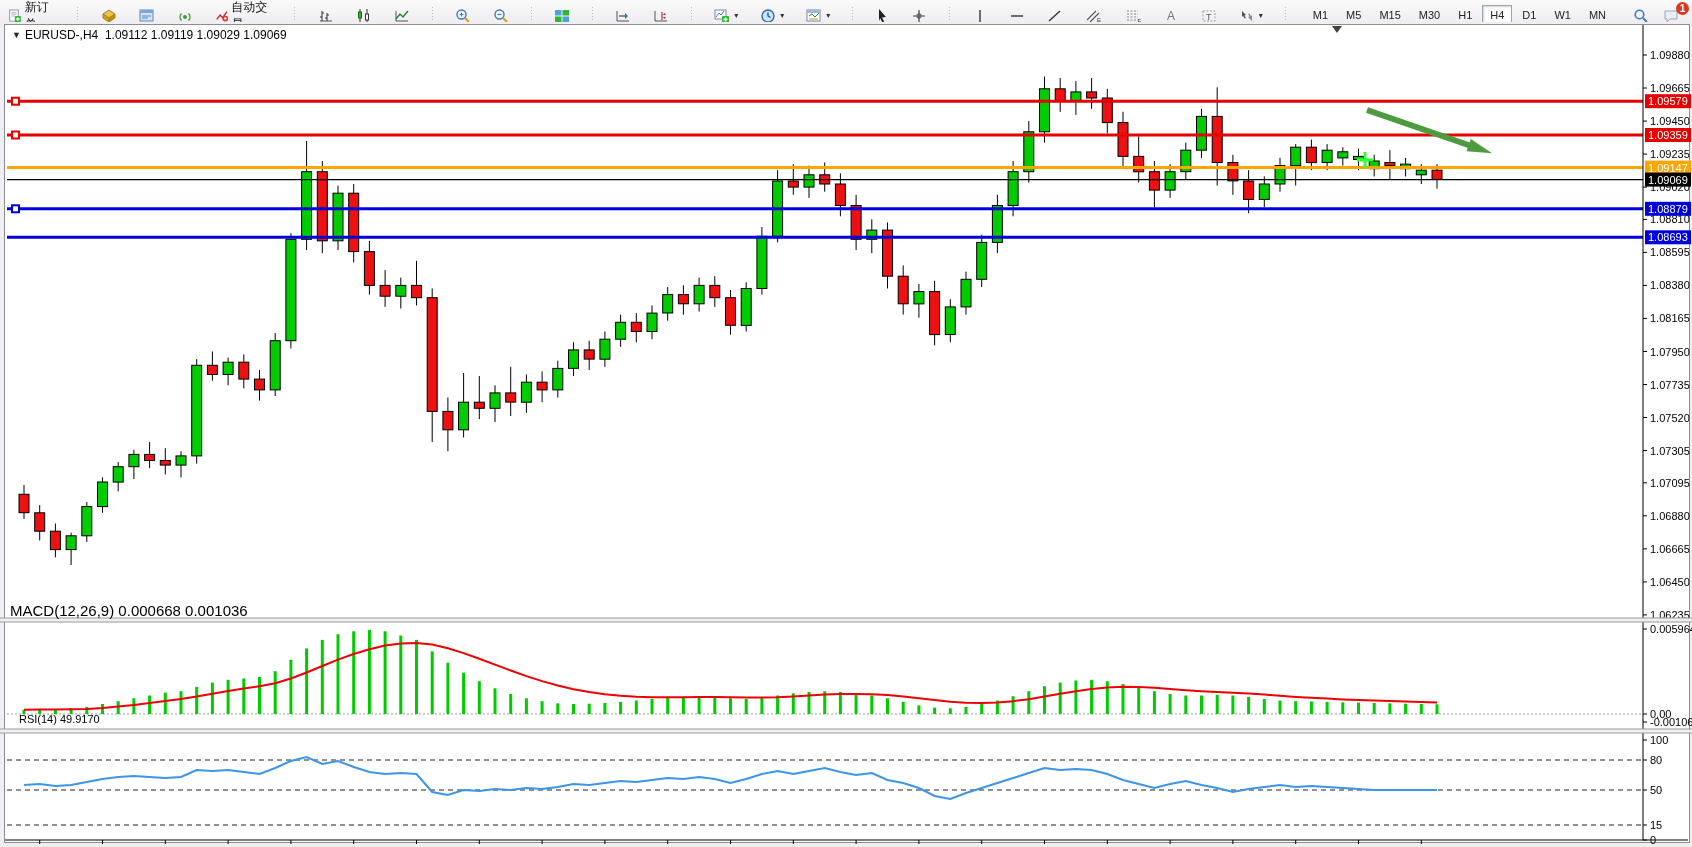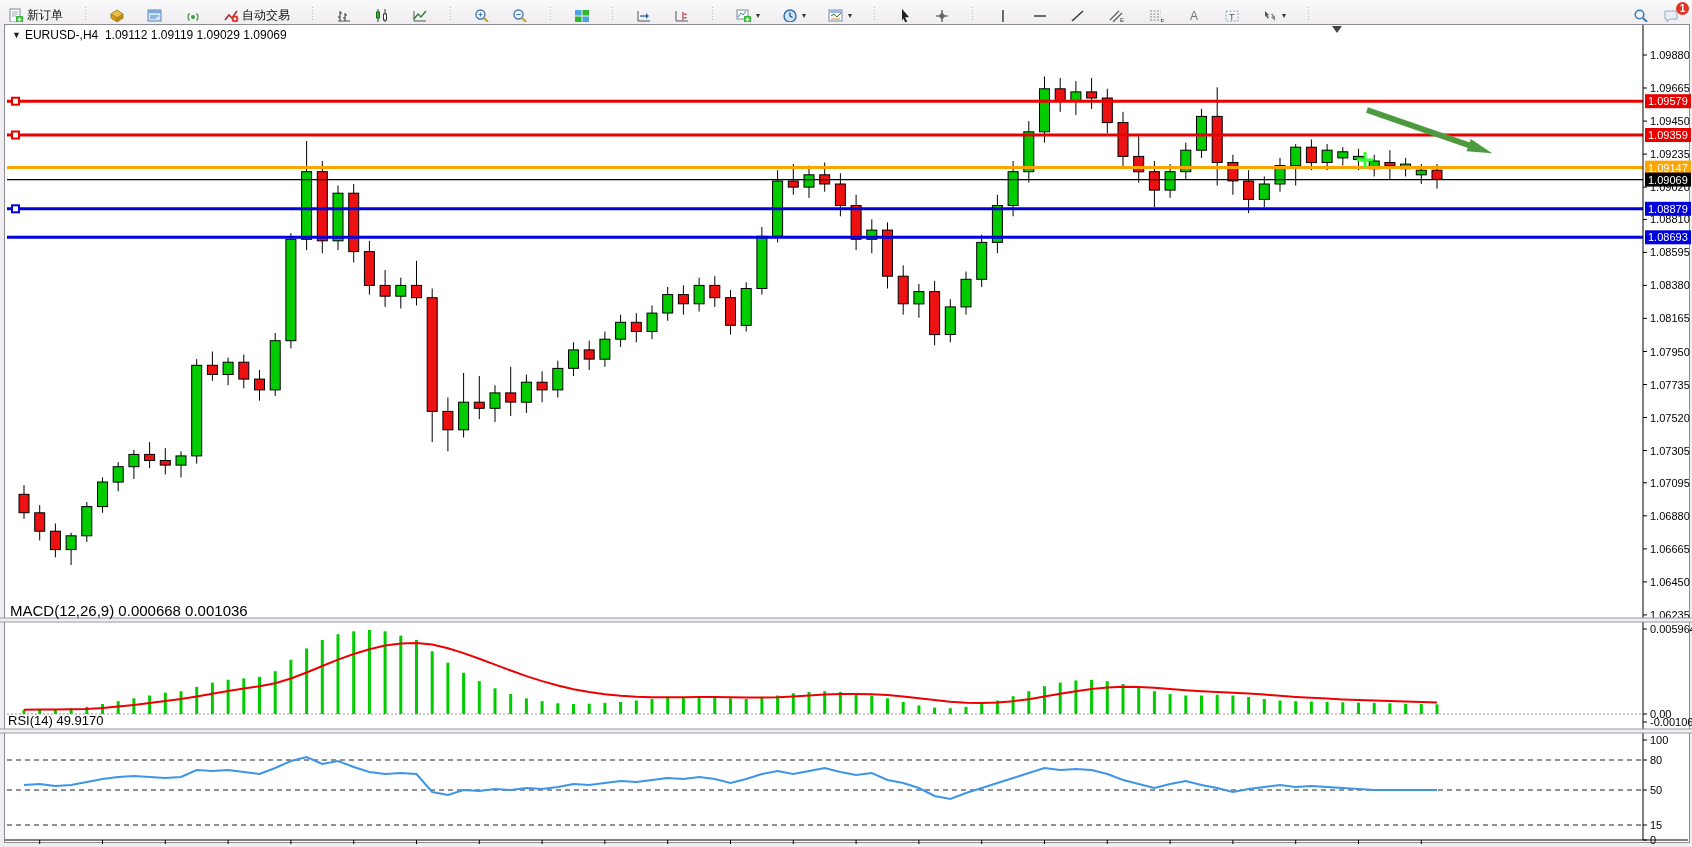--- a/index.html
+++ b/index.html
@@ -216,20 +216,31 @@
       </svg>
     </span>
     <span class="tbtn">
       <svg width="16" height="16" viewBox="0 0 16 16">
         <path d="M3 3l4 4-1.6.4L7 10l-1.4.6-1.6-2.8L3 9z" fill="#555"></path>
         <path d="M13 13l-4-4 1.6-.4L9 6l1.4-.6 1.6 2.8L13 7z" fill="#888"></path>
       </svg>
         <span class="dd">▾</span>
     </span>
     <div class="sep"></div>
+    <span class="tf-wrap" id="tf-wrap">
+        <span class="tfbtn">M1</span>
+        <span class="tfbtn">M5</span>
+        <span class="tfbtn">M15</span>
+        <span class="tfbtn">M30</span>
+        <span class="tfbtn">H1</span>
+        <span class="tfbtn active">H4</span>
+        <span class="tfbtn">D1</span>
+        <span class="tfbtn">W1</span>
+        <span class="tfbtn">MN</span>
+      </span>
     <div class="toolbar-right">
       <span class="tbtn">
         <svg width="16" height="16" viewBox="0 0 16 16">
           <circle cx="6.5" cy="6.5" r="4.3" fill="none" stroke="#3c7ab8" stroke-width="1.6"></circle>
           <path d="M10 10l4 4" stroke="#3c7ab8" stroke-width="2"></path>
         </svg>
       </span>
       <span class="tbtn" style="position:relative">
         <svg width="17" height="16" viewBox="0 0 17 16">
           <path d="M2 3h12v8H7l-3 3v-3H2z" fill="#e8eef4" stroke="#9aa8b8"></path>
@@ -681,15 +692,15 @@
           <text x="1358.5" text-anchor="middle" y="834">6 Apr 20:00</text>
           <line x1="1421.3" y1="818" x2="1421.3" y2="822" stroke="#000"></line>
           <text x="1421.3" text-anchor="middle" y="834">7 Apr 12:00</text>
         </g>
       </svg>
 
     <div class="overlay-label" style="left:12px;top:6px">
       <span class="tri">▼</span><span>EURUSD-,H4</span>&nbsp;&nbsp;<span>1.09112 1.09119 1.09029 1.09069</span>
     </div>
     <div class="overlay-label" style="left:10px;top:580px;font-size:15px">MACD(12,26,9) 0.000668 0.001036</div>
-    <div class="overlay-label" style="left:8px;top:691px;font-size:13px">RSI(14) 49.9170</div>
+    <div class="overlay-label" style="left:19px;top:691px;font-size:11px">RSI(14) 49.9170</div>
   </div>
 </div>
 
 </body></html>

